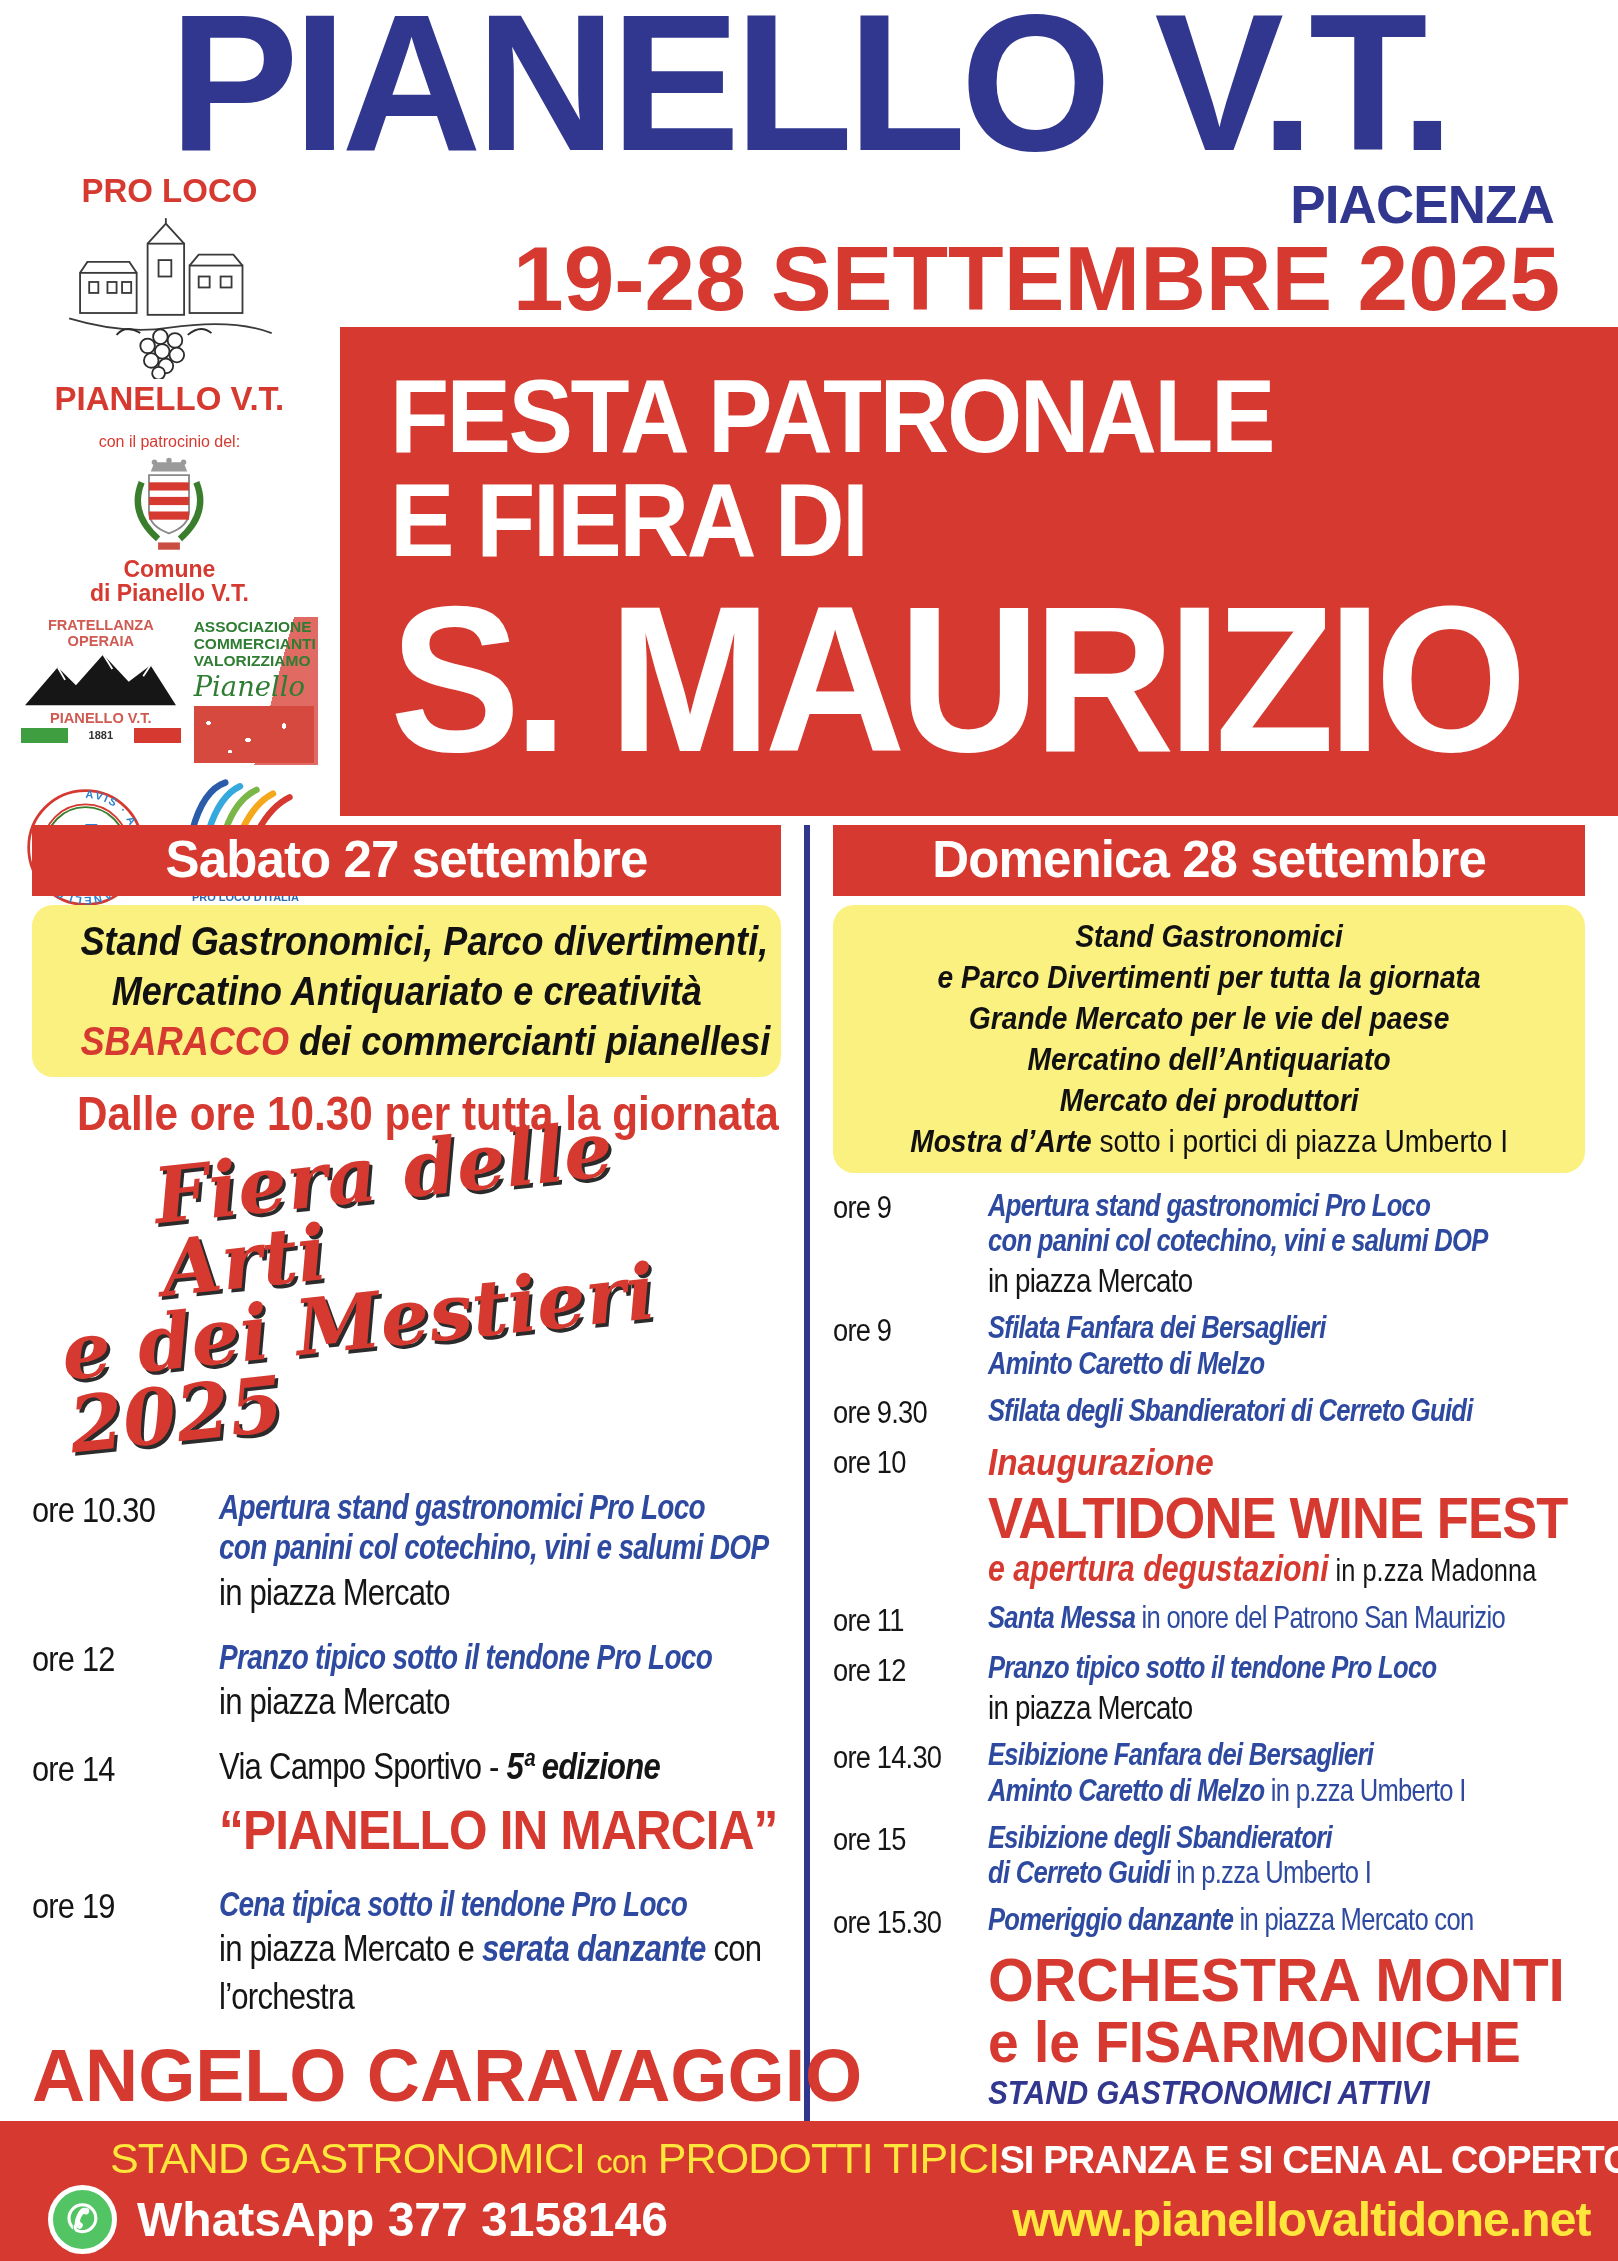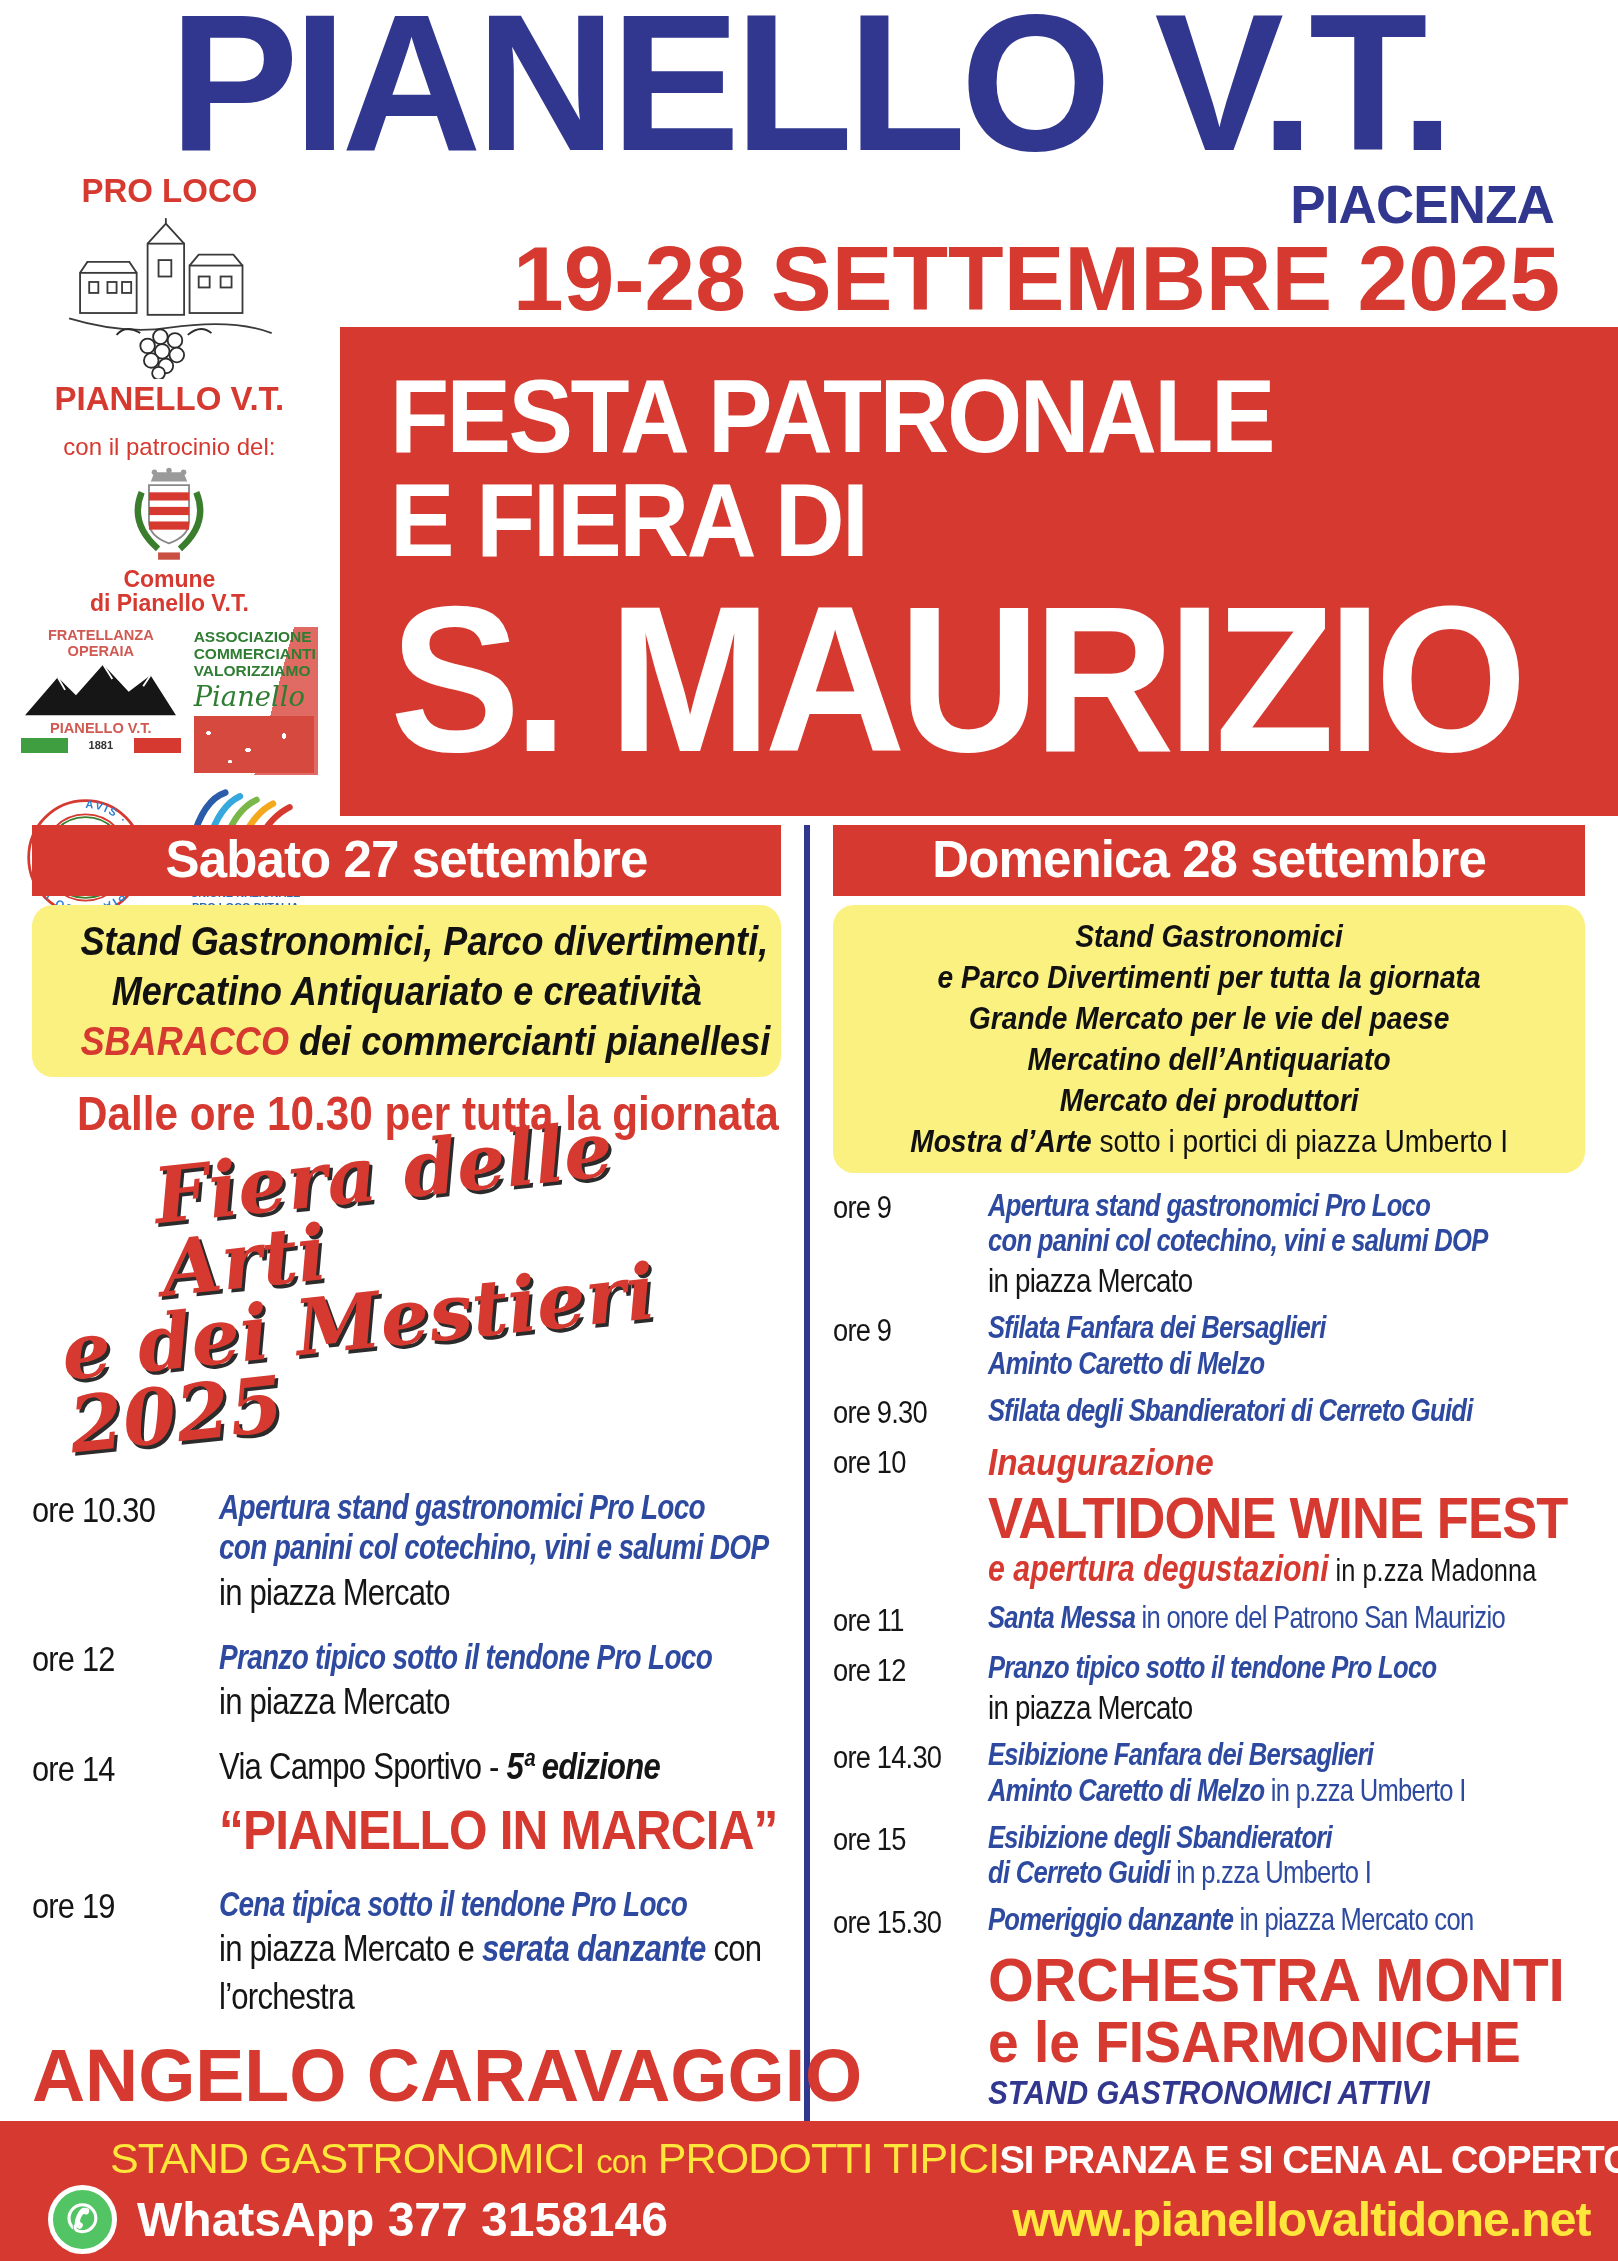--- a/index.html
+++ b/index.html
@@ -17,21 +17,21 @@
   
   .main-title{position:absolute;top:-7.3px;left:0;right:0;text-align:center;
     font-size:194px;font-weight:bold;color:var(--blue);letter-spacing:-5.5px;line-height:.93;}
   .piacenza{position:absolute;top:174px;right:64px;font-size:53px;font-weight:bold;color:var(--blue);letter-spacing:-0.9px;}
   .dates{position:absolute;top:227px;right:58px;font-size:91px;font-weight:bold;color:var(--red);letter-spacing:0px;white-space:nowrap;}
 
   
   .sidebar{position:absolute;left:16.4px;top:172px;width:306px;text-align:center;}
   .pro-loco,.side-town{font-size:33px;font-weight:bold;color:var(--red);letter-spacing:0;}
   .castle{margin:5.5px auto 1.8px;display:block;}
-  .patronage{margin-top:14.6px;font-size:24px;color:var(--red);}
+  .patronage{margin-top:14.6px;font-size:16px;color:var(--red);}
   .crest{display:block;margin:3.7px auto 0;}
   .comune{font-size:23px;font-weight:bold;color:var(--red);line-height:1.08;}
   .logo-row{display:flex;justify-content:center;align-items:flex-start;gap:9.1px;margin-top:11px;}
   .frat{width:160px;}
   .frat-title{font-size:14.6px;font-weight:bold;color:#d05a52;letter-spacing:0;}
   .frat-town{font-size:14.6px;font-weight:bold;color:#d05a52;margin-top:-1.8px;}
   .tric{display:flex;height:14.6px;margin-top:1.8px;align-items:stretch;}
   .tric .g{flex:1;background:#3f9e3f;}
   .tric .w{flex:1.4;background:#fff;color:#333;font-size:11px;font-weight:bold;line-height:14.6px;}
   .tric .r{flex:1;background:#d6392f;}

